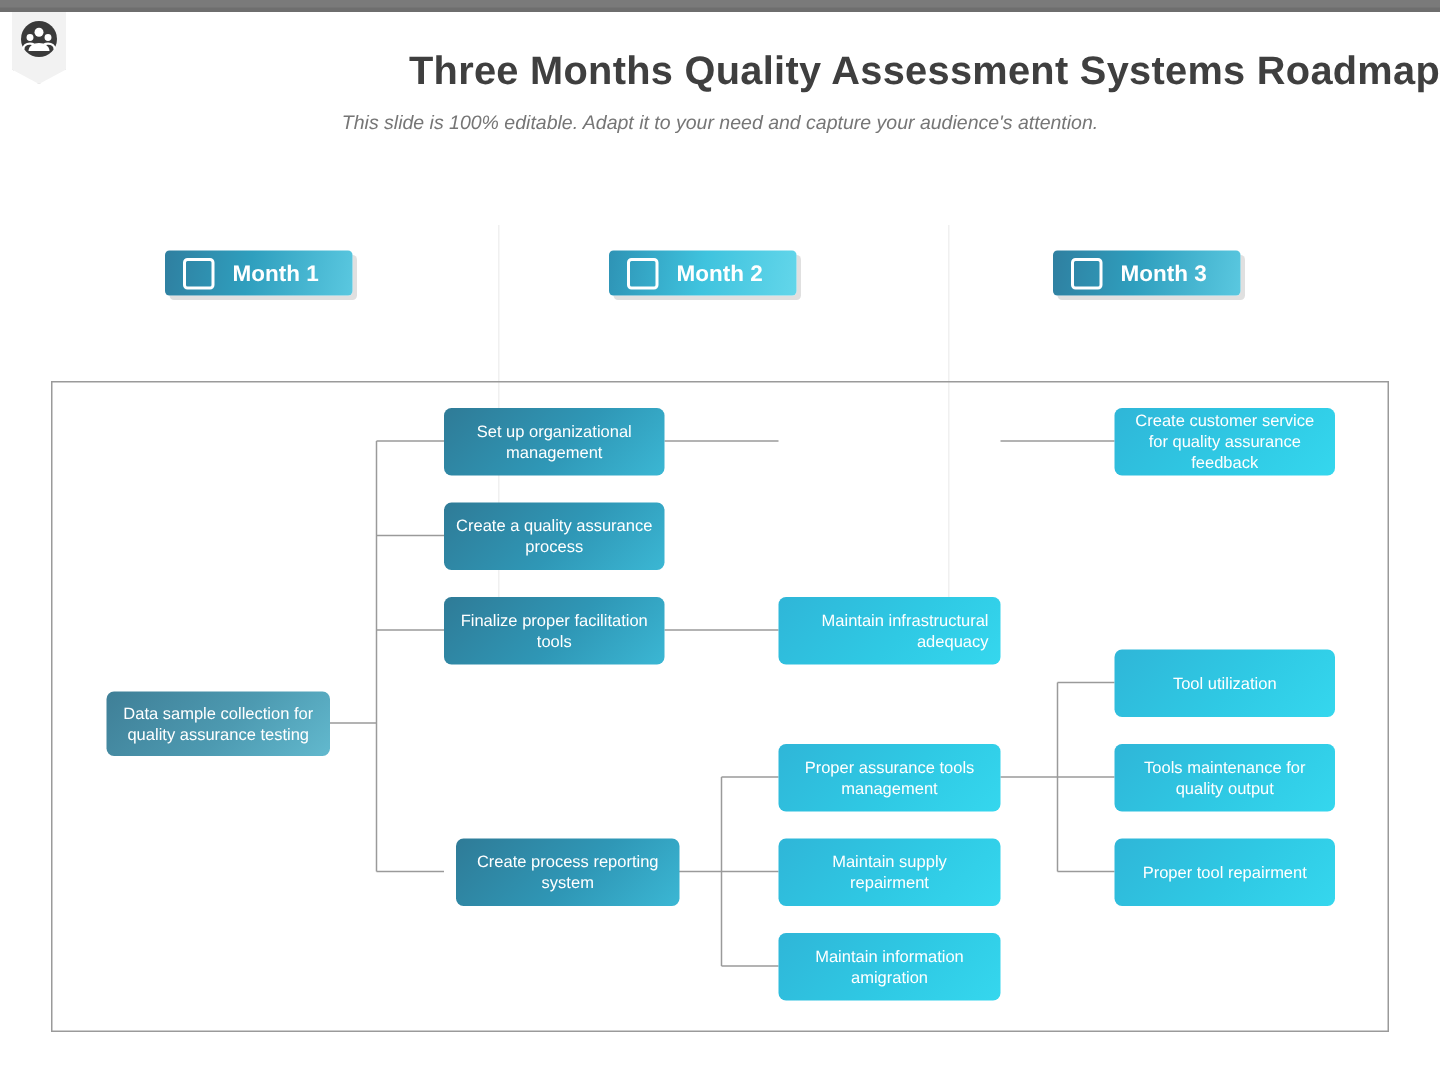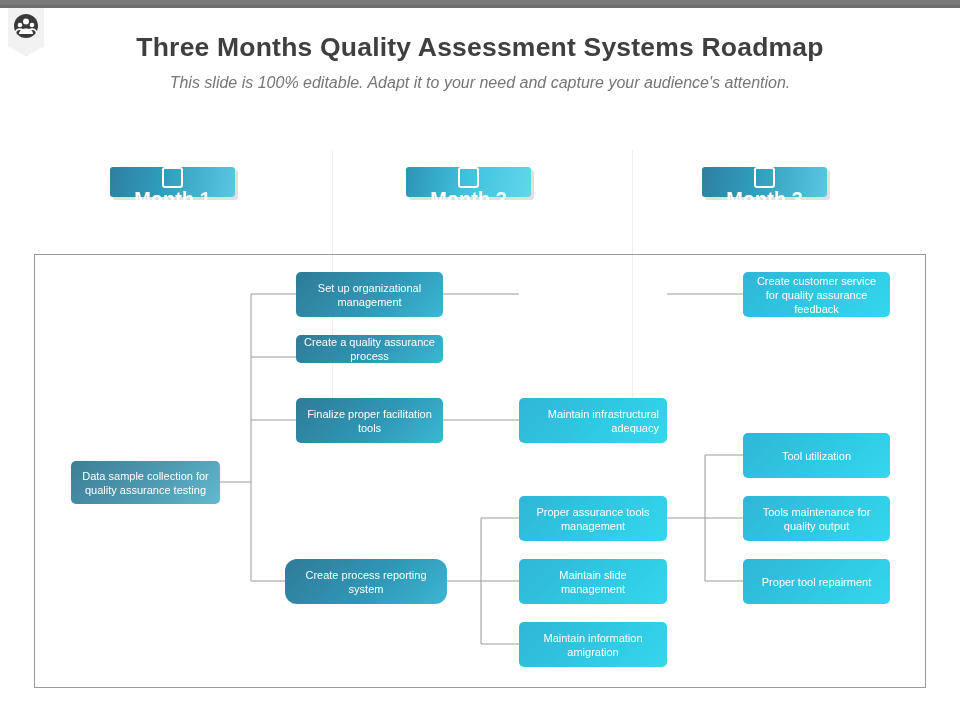--- a/index.html
+++ b/index.html
@@ -19,39 +19,38 @@
   
   .logo-badge{
     position:absolute;left:8px;top:8px;width:36px;height:48px;
     background:#f2f2f2;
     clip-path:polygon(0 0,100% 0,100% 80%,50% 100%,0 80%);
     box-shadow:0 1px 2px rgba(0,0,0,.25);
   }
   .logo-badge svg{position:absolute;left:5px;top:5px;}
 
   .title{
-    position:absolute;left:0;top:32px;width:960px;text-align:center;
+    position:absolute;left:0;top:32px;width:960px;text-align:right;
     font-size:26.5px;color:#3f3f3f;font-weight:bold;letter-spacing:.2px;
   }
   .subtitle{
     position:absolute;left:0;top:74px;width:960px;text-align:center;
-    font-size:16px;color:#767676;font-style:italic;
+    font-size:13px;color:#767676;font-style:italic;
   }
 
   
   .guide{position:absolute;top:150px;width:1px;height:250px;background:#f0f0f0;}
 
   
   .month{
     position:absolute;height:30px;
     border-radius:3px;
-    color:#ffffff;font-size:20px;font-weight:bold;
+    color:#ffffff;font-size:15px;font-weight:bold;
     display:flex;align-items:center;
     box-shadow:3px 3px 0 rgba(0,0,0,0.12);
-    flex-direction:column;
   }
   .month .box-icon{
     width:17px;height:17px;border:2px solid #ffffff;border-radius:3px;
     margin-left:12px;margin-right:12px;flex:none;
   }
   .m1{left:110px;top:167px;width:125px;background:linear-gradient(100deg,#2f7fa0 0%,#2f9fbe 45%,#5ac8e0 100%);}
   .m2{left:406px;top:167px;width:125px;background:linear-gradient(100deg,#2e93b5 0%,#3fc3de 50%,#63d6ea 100%);}
   .m3{left:702px;top:167px;width:125px;background:linear-gradient(100deg,#2f7fa0 0%,#2f9fbe 45%,#5ac8e0 100%);}
   .month-shadow{
     position:absolute;height:30px;width:125px;border-radius:3px;background:#bfbfbf;z-index:-1;
@@ -153,38 +152,38 @@
     </g>
   </svg>
 
   <div class="node n-root" style="left:71px;top:461px;width:149px;height:43px;">
     <span>Data sample collection for quality assurance testing</span>
   </div>
 
   <div class="node n-col1" style="left:296px;top:272px;width:147px;height:45px;">
     <span>Set up organizational management</span>
   </div>
-  <div class="node n-col1" style="left:296px;top:335px;width:147px;height:28px;">
+  <div class="node n-col1" style="left:296px;top:335px;width:147px;height:45px;">
     <span>Create a quality assurance process</span>
   </div>
   <div class="node n-col1" style="left:296px;top:398px;width:147px;height:45px;">
     <span>Finalize proper facilitation tools</span>
   </div>
-  <div class="node n-col1" style="left:285px;top:559px;width:162px;height:45px;border-radius:12px;">
+  <div class="node n-col1" style="left:304px;top:559px;width:149px;height:45px;">
     <span>Create process reporting system</span>
   </div>
 
   <div class="node n-col2" style="left:519px;top:398px;width:148px;height:45px;text-align:right;">
     <span>Maintain infrastructural adequacy</span>
   </div>
   <div class="node n-col2" style="left:519px;top:496px;width:148px;height:45px;">
     <span>Proper assurance tools management</span>
   </div>
   <div class="node n-col2" style="left:519px;top:559px;width:148px;height:45px;">
-    <span>Maintain slide management</span>
+    <span>Maintain supply repairment</span>
   </div>
   <div class="node n-col2" style="left:519px;top:622px;width:148px;height:45px;">
     <span>Maintain information amigration</span>
   </div>
 
   <div class="node n-col3" style="left:743px;top:272px;width:147px;height:45px;">
     <span>Create customer service for quality assurance feedback</span>
   </div>
   <div class="node n-col3" style="left:743px;top:433px;width:147px;height:45px;">
     <span>Tool utilization</span>

